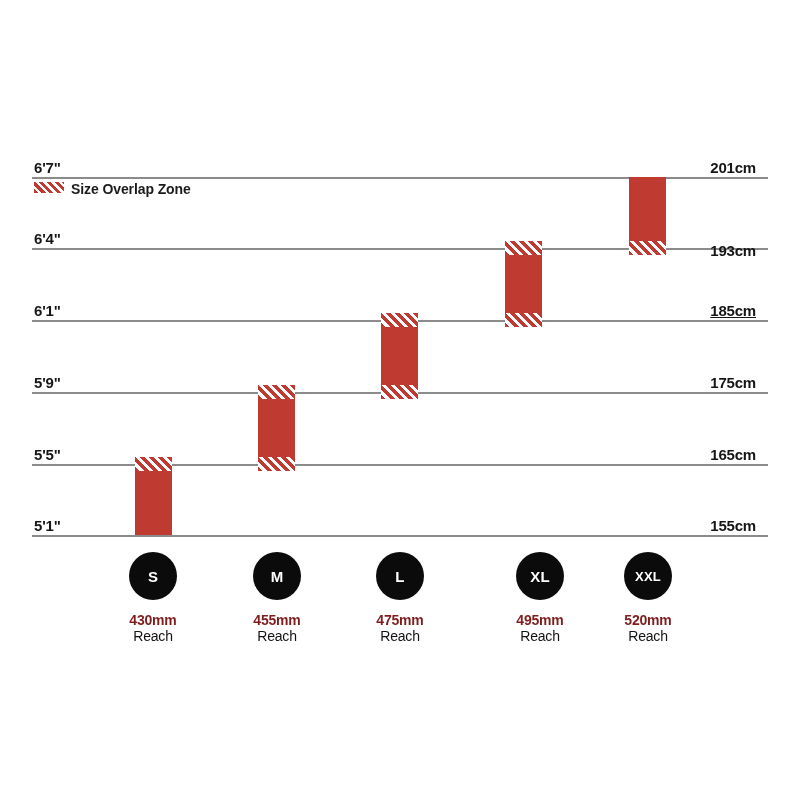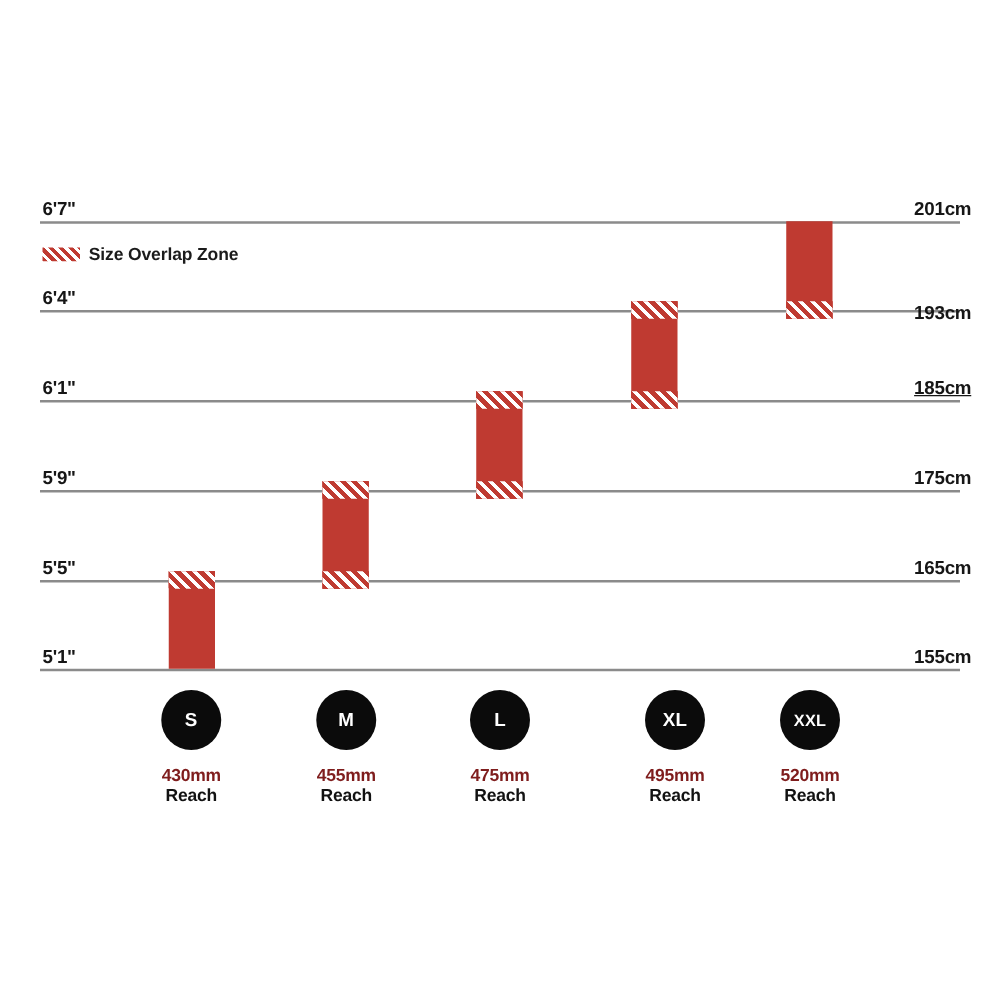--- a/index.html
+++ b/index.html
@@ -36,29 +36,29 @@
   .tick-label {
     position: absolute;
     font-size: 15px;
     font-weight: bold;
     color: #161616;
     letter-spacing: -0.2px;
     line-height: 1;
     white-space: nowrap;
   }
   .tick-label.left  { left: 34px; }
-  .tick-label.right { right: 23px; text-align: right; }
+  .tick-label.right { right: 44px; text-align: right; }
 
   
   #legend {
     position: absolute;
     left: 34px;
-    top: 196px;
+    top: 182px;
     display: flex;
-    align-items: center;
+    align-items: flex-start;
     gap: 7px;
   }
   #legend-swatch {
     width: 30px;
     height: 11px;
     background-color: #ffffff;
     background-image: repeating-linear-gradient(
       45deg,
       #bf3a31 0px, #bf3a31 3px,
       #ffffff 3px, #ffffff 5.5px
@@ -118,21 +118,21 @@
   .reach-value {
     margin-top: 13px;
     font-size: 14px;
     font-weight: bold;
     color: #7f1d1d;
     line-height: 1.12;
     letter-spacing: -0.2px;
   }
   .reach-word {
     font-size: 14px;
-    font-weight: bold;
+    font-weight: normal;
     color: #121212;
     line-height: 1.12;
     letter-spacing: -0.2px;
   }
 </style>
 </head>
 <body>
 
 <div id="chart-root">
 

